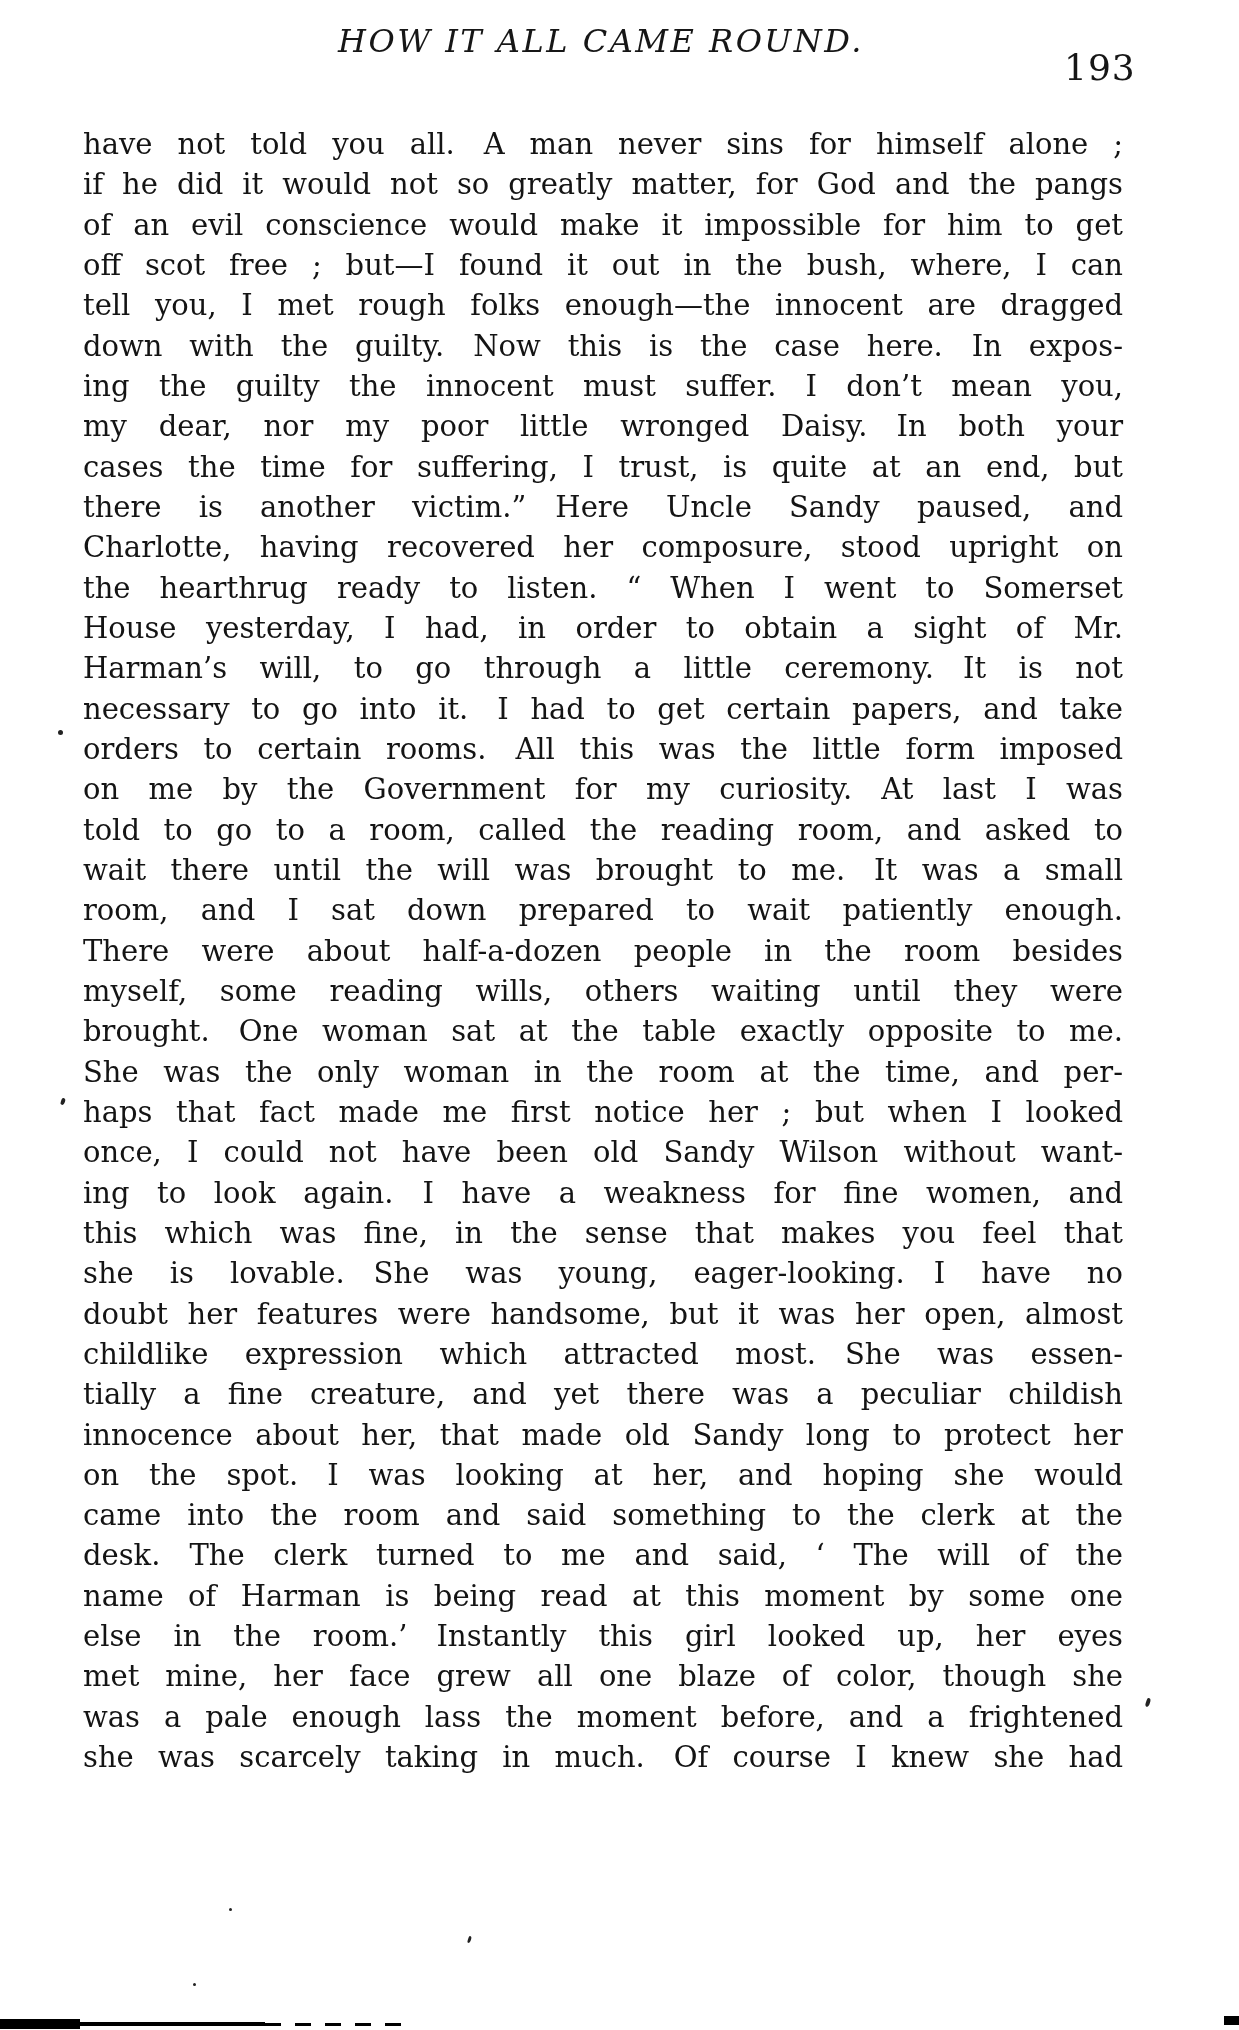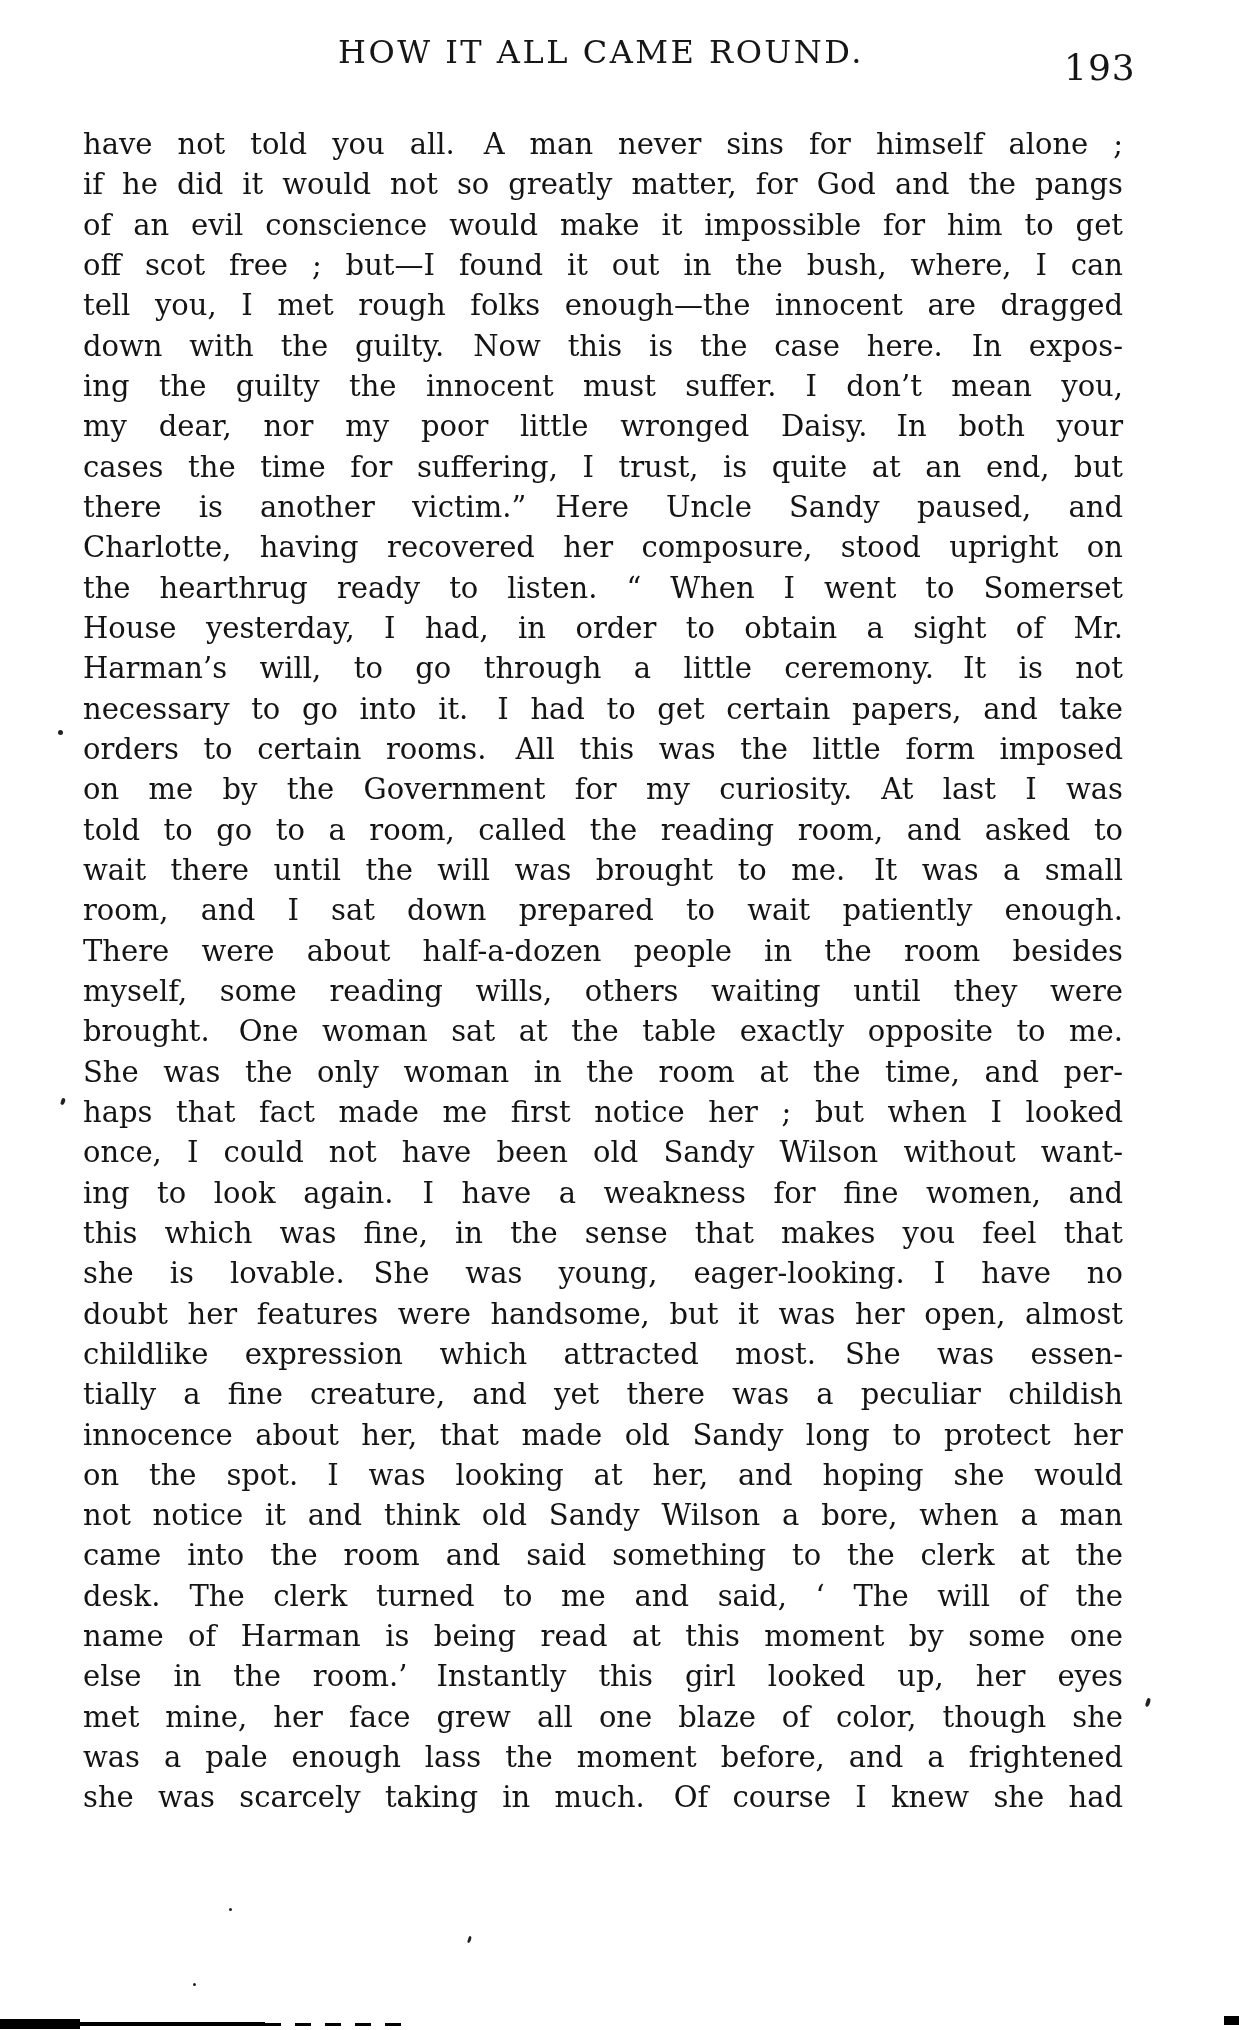--- a/index.html
+++ b/index.html
@@ -8,21 +8,22 @@
     width: 1239px;
     height: 2030px;
     background: #ffffff;
     overflow: hidden;
     font-family: "DejaVu Serif", "Liberation Serif", serif;
     color: #141414;
   }
   .header-title {
     position: absolute;
     left: 338px;
-    top: 33px;
+    top: 22px;
+    font-style: italic;
     font-size: 32px;
     letter-spacing: 2.5px;
     color: #161616;
     white-space: nowrap;
   }
   .page-number {
     position: absolute;
     left: 1064px;
     top: 47px;
     font-size: 36px;
@@ -97,21 +98,20 @@
       <div class="text-line">haps that fact made me first notice her ; but when I looked</div>
       <div class="text-line">once, I could not have been old Sandy Wilson without want-</div>
       <div class="text-line">ing to look again.  I have a weakness for fine women, and</div>
       <div class="text-line">this which was fine, in the sense that makes you feel that</div>
       <div class="text-line">she is lovable.  She was young, eager-looking.  I have no</div>
       <div class="text-line">doubt her features were handsome, but it was her open, almost</div>
       <div class="text-line">childlike expression which attracted most.  She was essen-</div>
       <div class="text-line">tially a fine creature, and yet there was a peculiar childish</div>
       <div class="text-line">innocence about her, that made old Sandy long to protect her</div>
       <div class="text-line">on the spot.  I was looking at her, and hoping she would</div>
-      <div class="text-line">not notice it and think old Sandy Wilson a bore, when a man</div>
       <div class="text-line">came into the room and said something to the clerk at the</div>
       <div class="text-line">desk.  The clerk turned to me and said, ‘ The will of the</div>
       <div class="text-line">name of Harman is being read at this moment by some one</div>
       <div class="text-line">else in the room.’  Instantly this girl looked up, her eyes</div>
       <div class="text-line">met mine, her face grew all one blaze of color, though she</div>
       <div class="text-line">was a pale enough lass the moment before, and a frightened</div>
       <div class="text-line">she was scarcely taking in much.  Of course I knew she had</div>
     </div>
 
   <div class="speckle" style="left:58px; top:730px; width:5px; height:5px;"></div>

